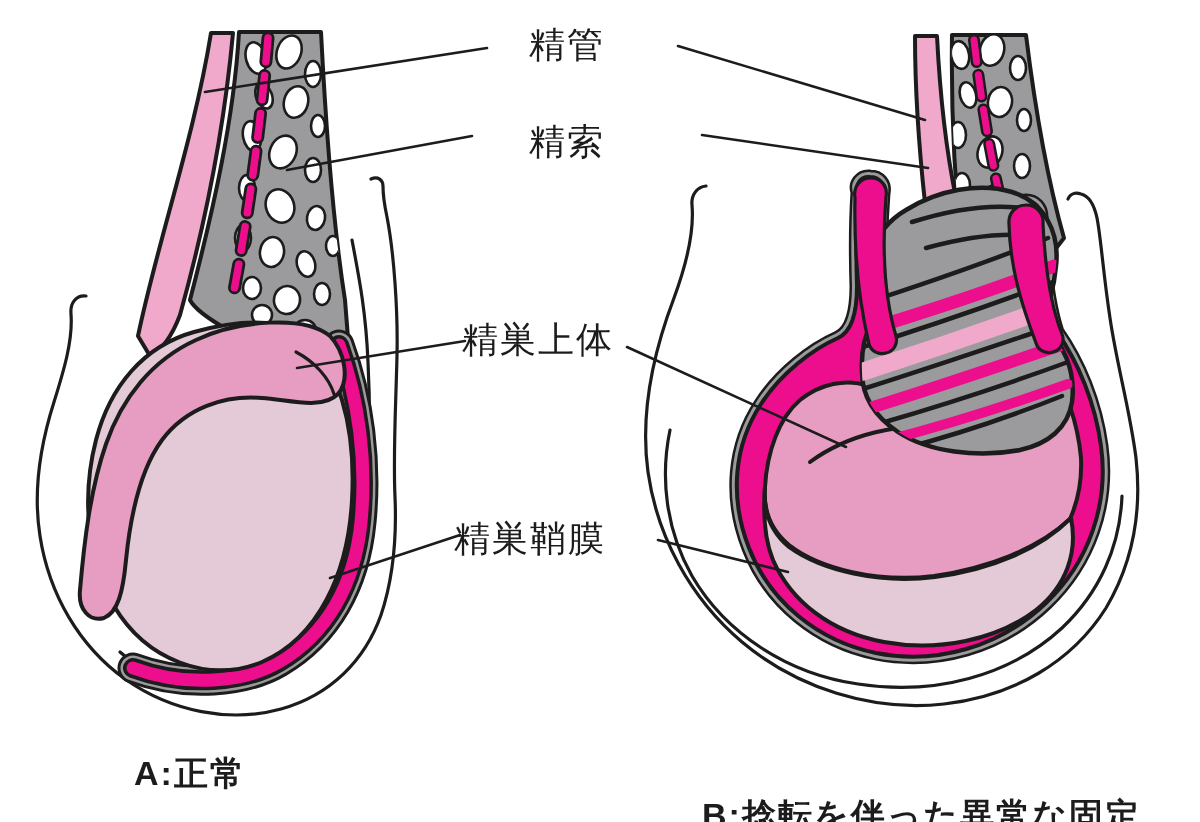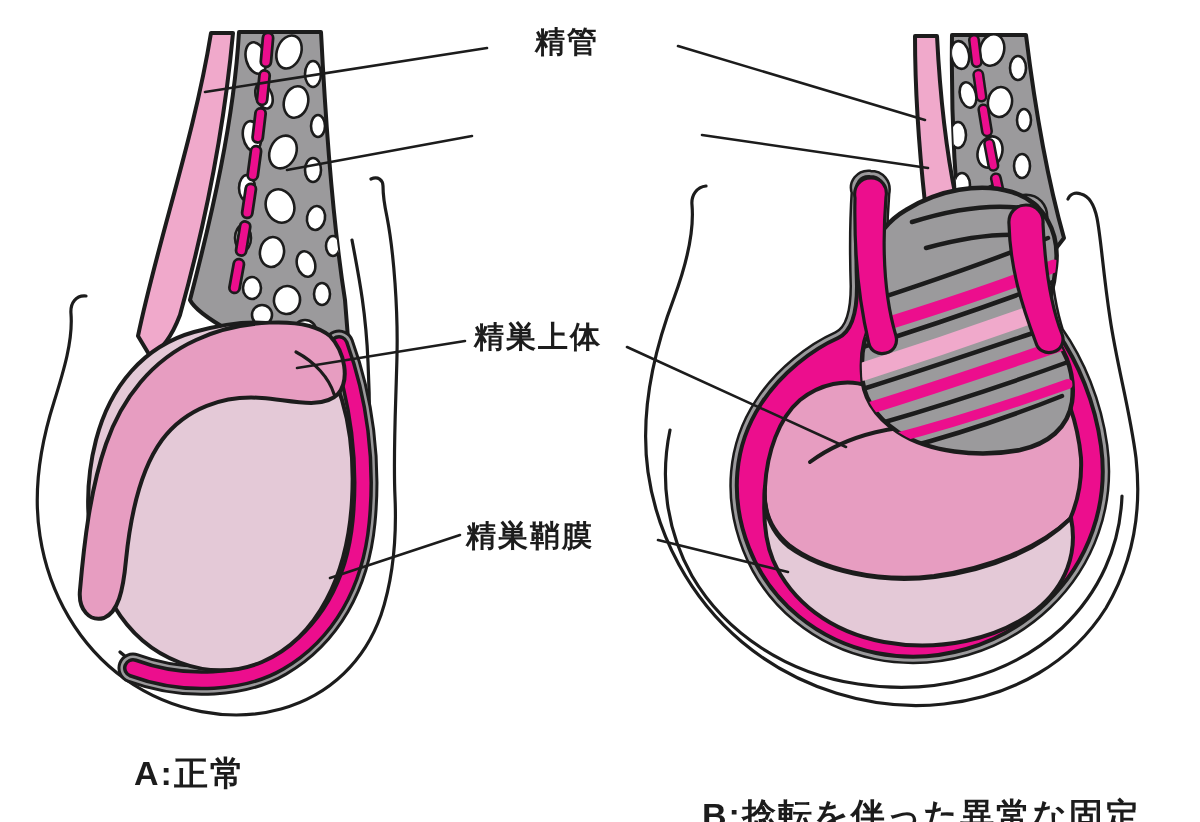--- a/index.html
+++ b/index.html
@@ -1,20 +1,20 @@
 <!DOCTYPE html>
 <html style="--background: #ffffff; --outline_ink: #1c1c1c; --magenta: #ec0e8d; --testis_pink: #e4c9d7; --epididymis_pink: #e79dc1; --cord_band_pink: #f0a9cb; --mesh_gray: #9b9a9c;"><head>
 <meta charset="utf-8">
 <style>
   html,body{margin:0;padding:0;background:#fff;}
   .stage{position:relative;width:1200px;height:822px;background:var(--background,#fff);overflow:hidden;
          font-family:"Liberation Sans", sans-serif;}
   .stage svg{position:absolute;left:0;top:0;}
-  .anno{position:absolute;color:var(--outline_ink,#1c1c1c);font-weight:700;text-align:center;
-        font-size:30px;letter-spacing:2px;line-height:1;white-space:nowrap;}
+  .anno{position:absolute;color:var(--outline_ink,#1c1c1c);font-weight:400;text-align:center;
+        font-size:36px;letter-spacing:2px;line-height:1;white-space:nowrap;}
   .caption{position:absolute;color:var(--outline_ink,#1c1c1c);font-weight:600;
         font-size:34px;letter-spacing:2px;line-height:1;white-space:nowrap;text-align:center;}
   
   .f-mag{fill:var(--magenta)}       .s-mag{stroke:var(--magenta)}
   .f-testis{fill:var(--testis_pink)}
   .f-epi{fill:var(--epididymis_pink)}
   .f-band{fill:var(--cord_band_pink)} .s-band{stroke:var(--cord_band_pink)}
   .f-gray{fill:var(--mesh_gray)}    .s-gray{stroke:var(--mesh_gray)}
   .f-white{fill:#ffffff}
   .s-ink{stroke:var(--outline_ink)}
@@ -155,19 +155,20 @@
     <line x1="472" y1="136" x2="287" y2="170"></line>
     <line x1="702" y1="135" x2="928" y2="168"></line>
     <line x1="465" y1="341" x2="297" y2="368"></line>
     <line x1="627" y1="347" x2="846" y2="447"></line>
     <line x1="460" y1="535" x2="330" y2="578"></line>
     <line x1="658" y1="540" x2="788" y2="572"></line>
   </g>
 </svg>
 
 <div class="anno" style="left:500px;top:27px;width:134px">精管</div>
+<div class="anno" style="left:500px;top:124px;width:134px">精索</div>
 <div class="anno" style="left:452px;top:521px;width:156px">精巣鞘膜</div>
 <div class="anno" style="left:458px;top:322px;width:160px">精巣上体</div>
 
 <div class="caption" style="left:134px;top:756px">A:正常</div>
 <div class="caption" style="left:702px;top:798px">B:捻転を伴った異常な固定</div>
 
 </div>
 
 </body></html>

